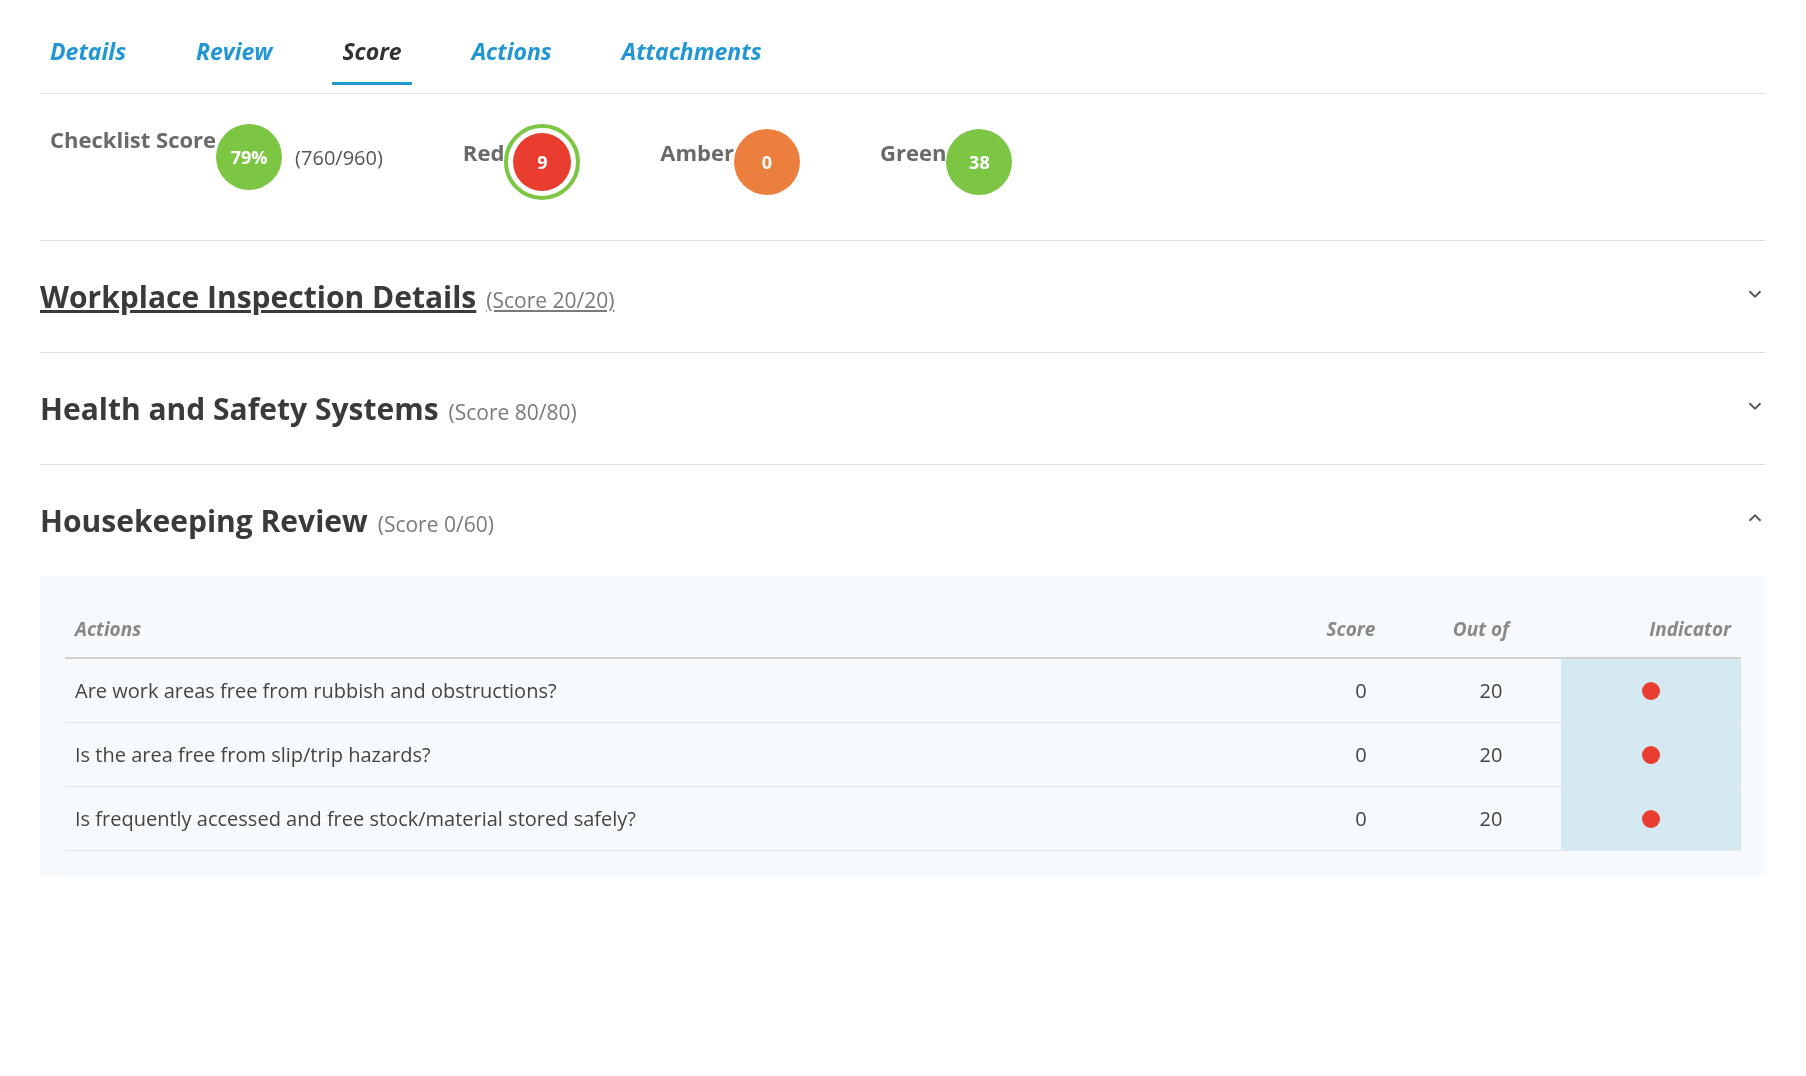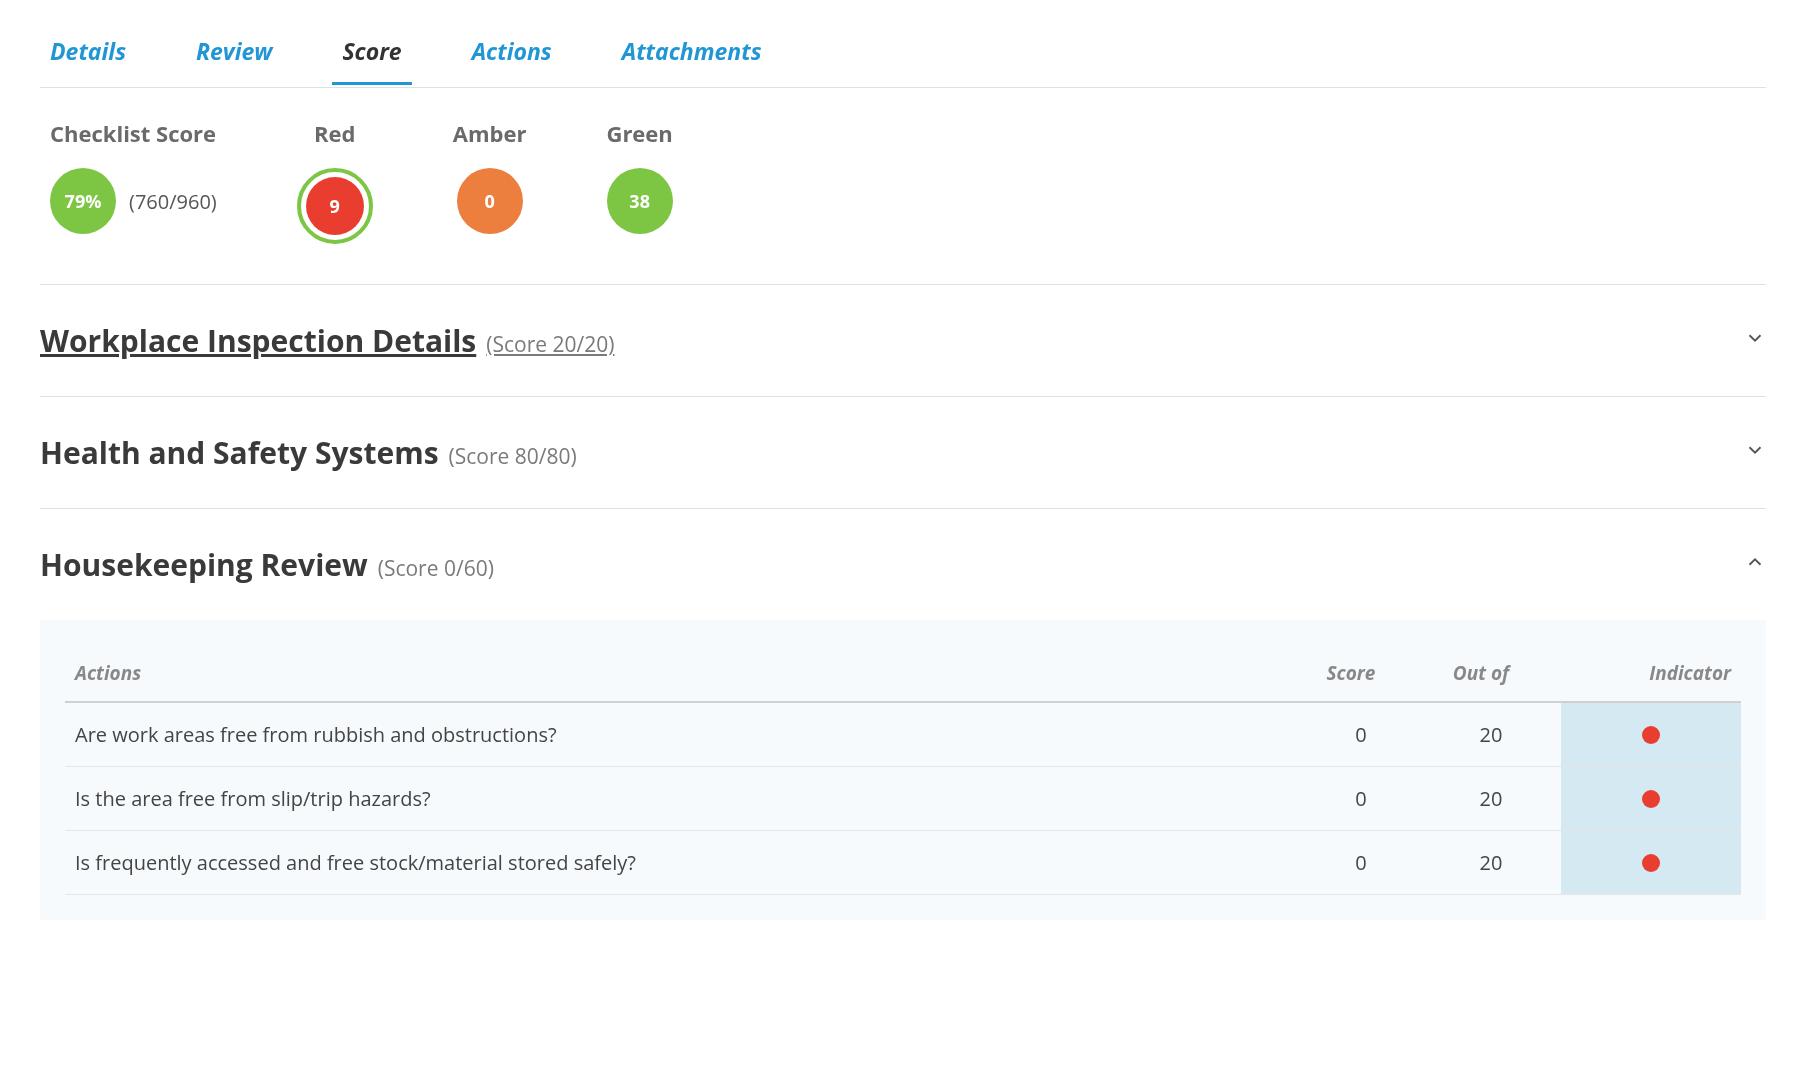--- a/index.html
+++ b/index.html
@@ -7,21 +7,21 @@
       font-family: 'Open Sans', -apple-system, BlinkMacSystemFont, 'Segoe UI', Roboto, sans-serif;
       background: #ffffff;
       padding: 20px 40px;
       color: #333;
     }
     
     .tabs {
       display: flex;
       gap: 50px;
       border-bottom: 1px solid #e0e0e0;
-      padding-bottom: 2px;
+      padding-bottom: 8px;
       margin-bottom: 30px;
     }
     
     .tab {
       padding: 15px 10px;
       font-size: 23px;
       font-weight: 700;
       font-style: italic;
       cursor: pointer;
       border-bottom: 3px solid transparent;
@@ -35,22 +35,23 @@
     
     .score-summary {
       display: flex;
       gap: 80px;
       margin-bottom: 40px;
       padding-left: 10px;
     }
     
     .score-column {
       display: flex;
-      flex-direction: column;
+      flex-direction: row;
       align-items: flex-start;
+      justify-content: flex-end;
     }
     
     .score-column.centered {
       align-items: center;
     }
     
     .score-label {
       font-size: 22px;
       font-weight: 700;
       color: #6a6a6a;

